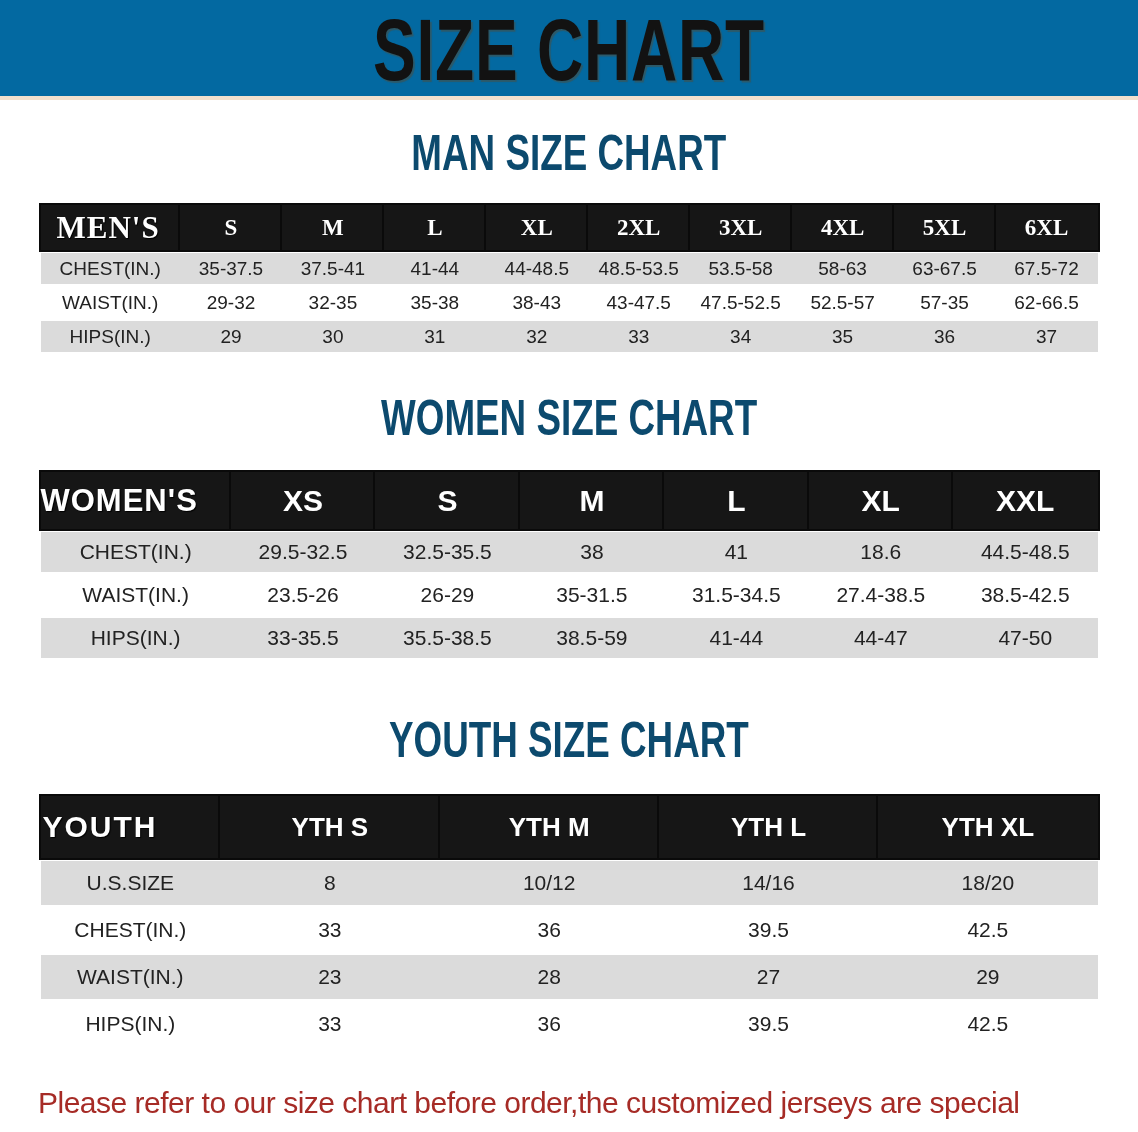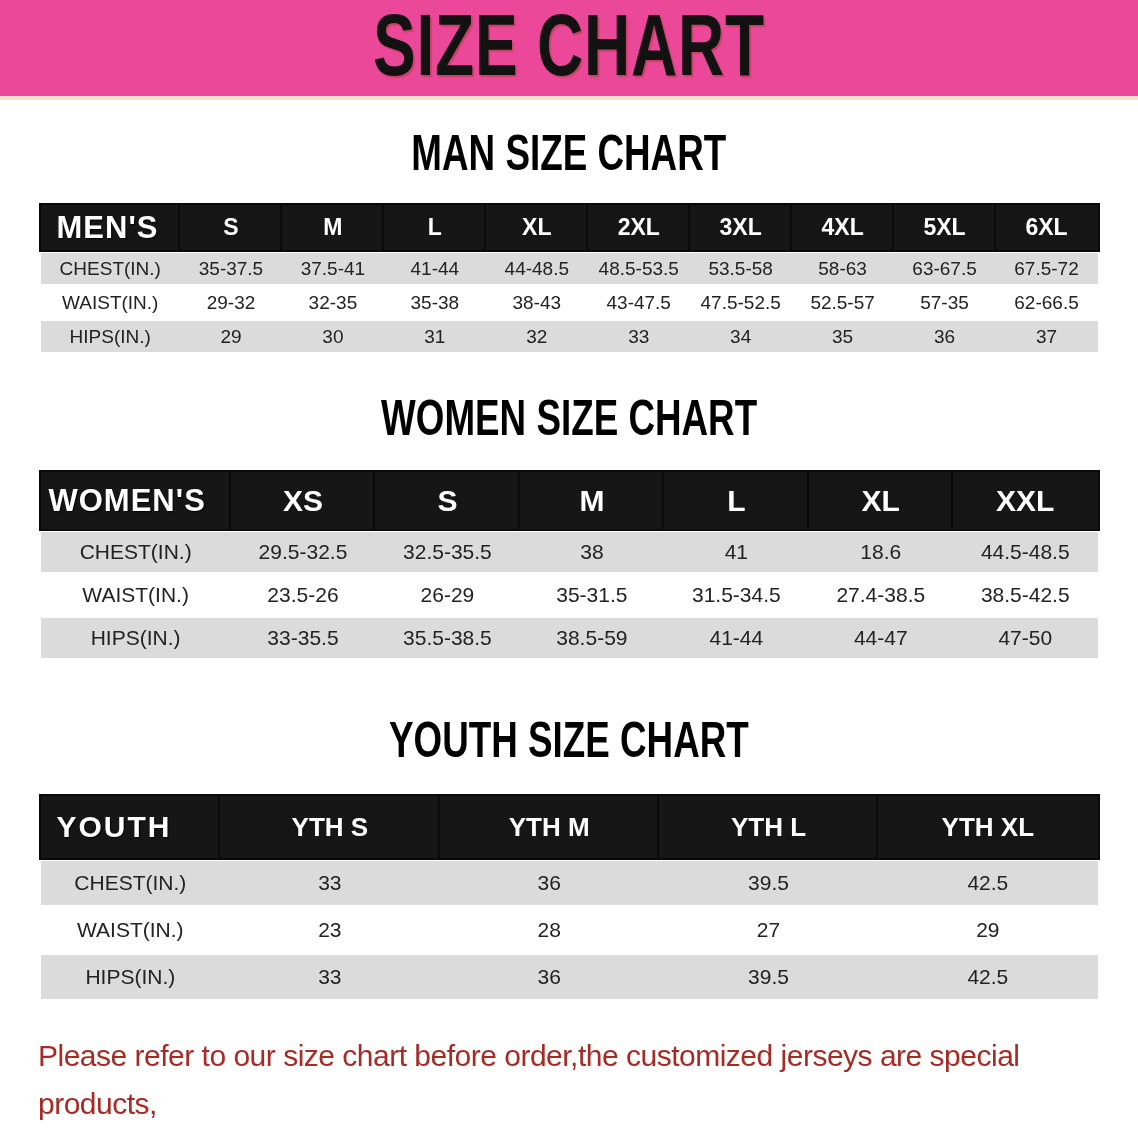--- a/index.html
+++ b/index.html
@@ -8,43 +8,43 @@
     background: #ffffff;
     font-family: "Liberation Sans", sans-serif;
     color: #1a1a1a;
   }
   body { height: 1132px; overflow: hidden; }
 
   
   .banner {
     width: 100%;
     height: 100px;
-    background: #ec4899;
+    background: #0369a1;
     border-bottom: 4px solid #f2e0cd;
     display: flex;
-    align-items: flex-start;
+    align-items: flex-end;
     justify-content: center;
   }
   .banner h1 {
     font-size: 78px;
     font-weight: 800;
     color: #121212;
     letter-spacing: 1px;
     transform: scale(0.82, 1.12);
     transform-origin: center;
     white-space: nowrap;
     text-shadow: 2px 2px 1px rgba(120,60,0,0.35);
   }
 
   
   .section-heading {
     text-align: center;
     font-size: 46px;
     font-weight: 800;
-    color: #000000;
+    color: #0c4a6e;
     white-space: nowrap;
   }
   .section-heading span {
     display: inline-block;
     transform: scale(0.8, 1.08);
     transform-origin: center;
   }
   .heading-man   { margin-top: 26px; }
   .heading-women { margin-top: 36px; }
   .heading-youth { margin-top: 52px; }
@@ -73,36 +73,36 @@
   .size-table tbody td {
     text-align: center;
     vertical-align: middle;
     color: #222;
   }
   .size-table tbody tr:nth-child(odd) td  { background: #DBDBDB; }
   .size-table tbody tr:nth-child(even) td { background: #ffffff; }
 
   
   .men-table { margin-top: 22px; }
-  .men-table thead th { height: 45px; font-size: 23px; font-weight: 600; }
+  .men-table thead th { height: 45px; font-size: 23px; font-weight: 600; font-family: Liberation Serif, serif; }
   .men-table thead th.corner { font-size: 31px; padding-left: 16px; }
   .men-table tbody td { height: 31px; font-size: 19px; }
   .men-table col.label-col { width: 13.2%; }
 
   
   .women-table { margin-top: 24px; }
   .women-table thead th { height: 57px; font-size: 30px; font-weight: 600; }
-  .women-table thead th.corner { font-size: 31px; padding-left: 8px; }
+  .women-table thead th.corner { font-size: 31px; padding-left: 0; }
   .women-table tbody td { height: 40px; font-size: 21px; }
   .women-table col.label-col { width: 18%; }
 
   
   .youth-table { margin-top: 26px; }
   .youth-table thead th { height: 62px; font-size: 26px; font-weight: 600; }
-  .youth-table thead th.corner { font-size: 30px; padding-left: 16px; letter-spacing: 2px; }
+  .youth-table thead th.corner { font-size: 30px; padding-left: 2px; letter-spacing: 2px; }
   .youth-table tbody td { height: 44px; font-size: 21px; }
   .youth-table col.label-col { width: 17%; }
 
   
   .disclaimer {
     margin: 30px 0 0 38px;
     color: #A62B26;
     font-size: 30px;
     line-height: 48px;
     font-weight: 500;
@@ -237,20 +237,27 @@
       <tr>
         <th class="corner">YOUTH</th>
         <th>YTH S</th>
         <th>YTH M</th>
         <th>YTH L</th>
         <th>YTH XL</th>
       </tr>
     </thead>
   <tbody>
       <tr>
+        <td>U.S.SIZE</td>
+        <td>8</td>
+        <td>10/12</td>
+        <td>14/16</td>
+        <td>18/20</td>
+      </tr>
+      <tr>
         <td>CHEST(IN.)</td>
         <td>33</td>
         <td>36</td>
         <td>39.5</td>
         <td>42.5</td>
       </tr>
       <tr>
         <td>WAIST(IN.)</td>
         <td>23</td>
         <td>28</td>

